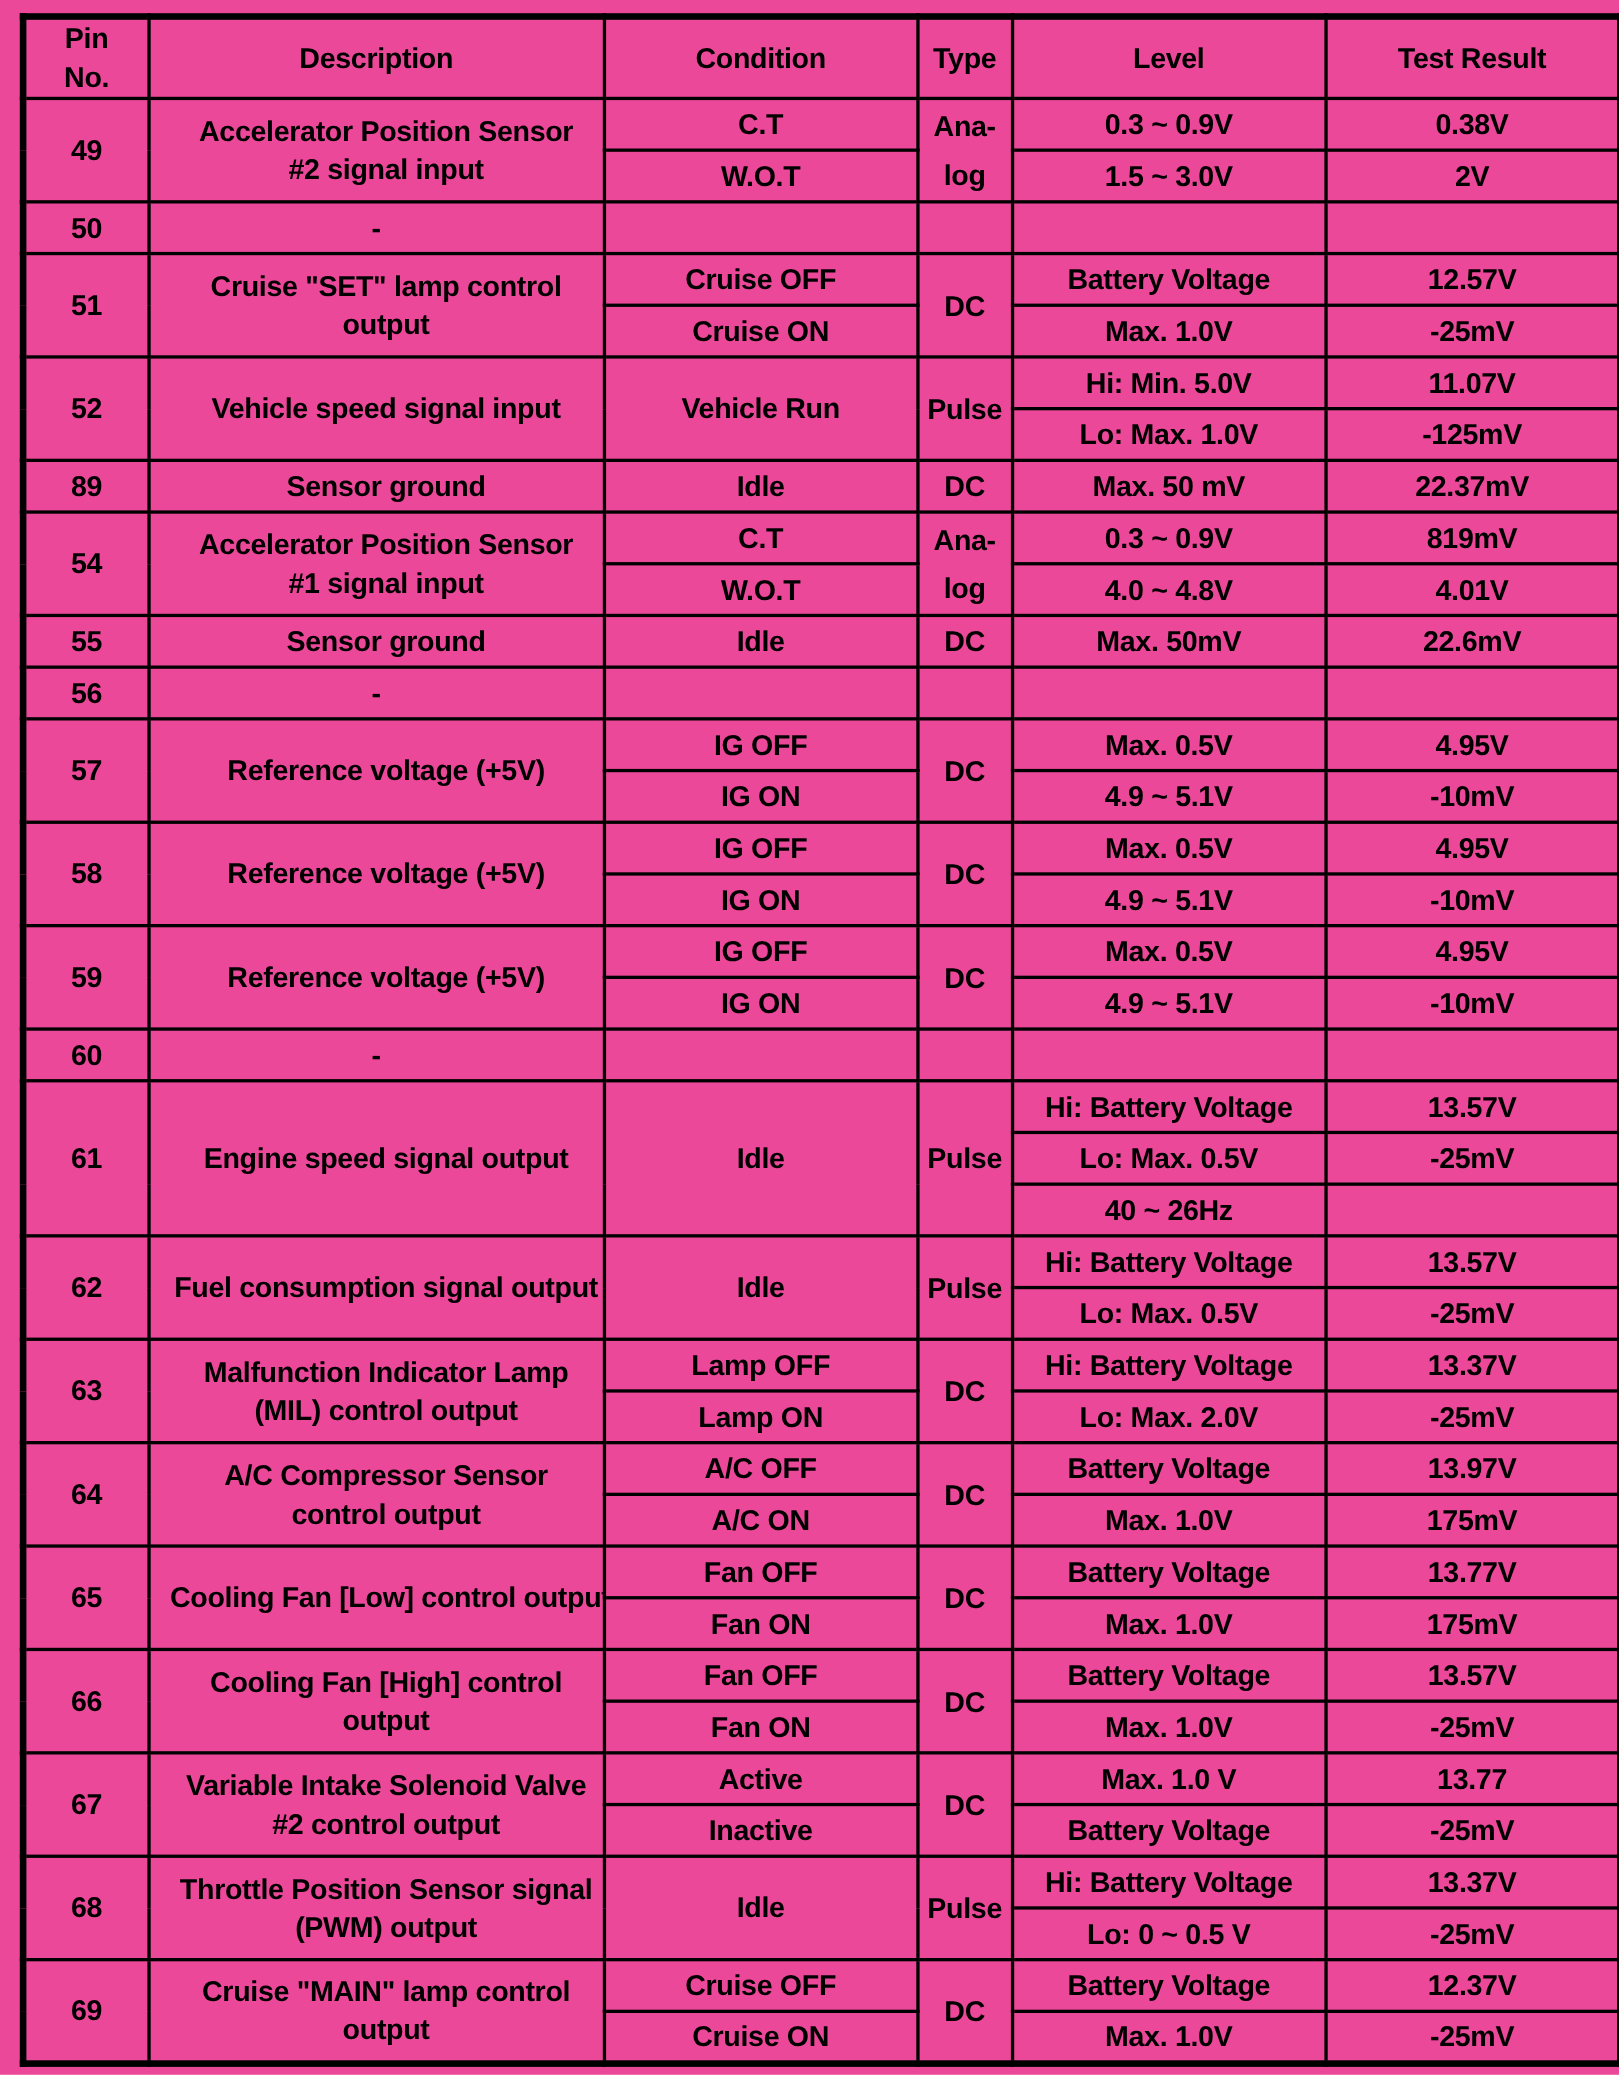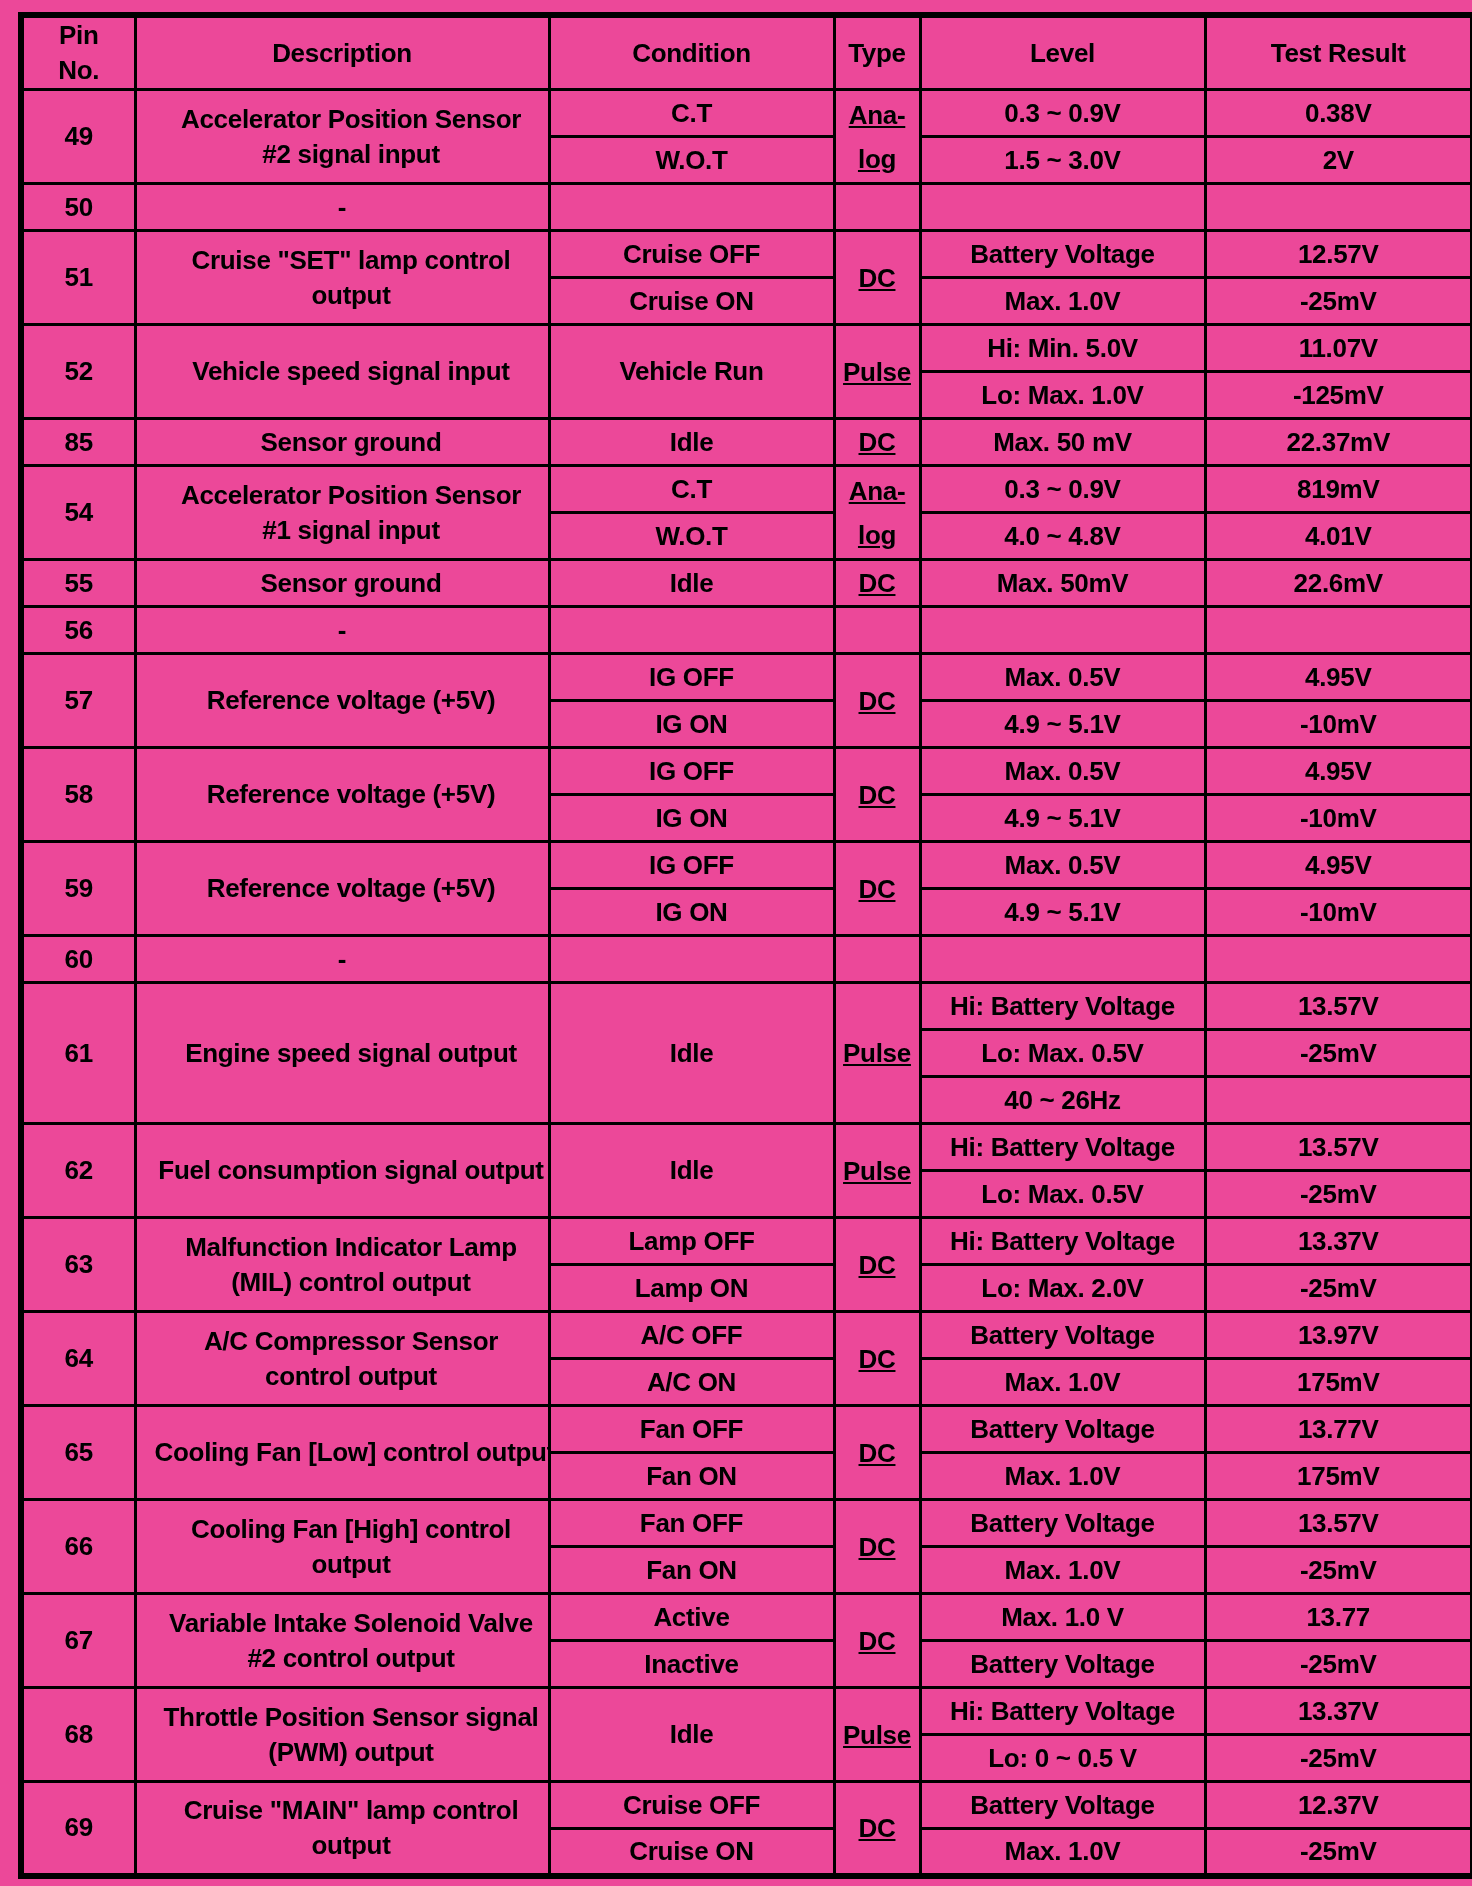--- a/index.html
+++ b/index.html
@@ -26,21 +26,21 @@
     text-align: center;
     vertical-align: middle;
     padding: 0;
     overflow: hidden;
   }
   thead th { height: 74px; line-height: 30px; font-weight: 700; }
   tbody td { height: 47px; }
   td.desc { text-align: center; padding-left: 18px; }
   td.desc.dash { text-align: center; padding-left: 0; }
   .line { display: block; line-height: 35px; white-space: nowrap; }
-  td.type .line { line-height: 44px; text-decoration: underline; }
+  td.type .line { line-height: 44px; }
 </style>
 </head>
 <body>
 
 <div class="page">
   <table class="pin-table">
     <colgroup>
       <col style="width:114px">
         <col style="width:414px">
         <col style="width:285px">
@@ -129,21 +129,21 @@
             <span class="line">Pulse</span>
           </td>
           <td>Hi: Min. 5.0V</td>
           <td>11.07V</td>
         </tr>
         <tr>
           <td>Lo: Max. 1.0V</td>
           <td>-125mV</td>
         </tr>
         <tr>
-          <td rowspan="1">85</td>
+          <td rowspan="1">89</td>
           <td rowspan="1" class="desc">
             <span class="line">Sensor ground</span>
           </td>
           <td>Idle</td>
           <td rowspan="1" class="type">
             <span class="line">DC</span>
           </td>
           <td>Max. 50 mV</td>
           <td>22.37mV</td>
         </tr>

